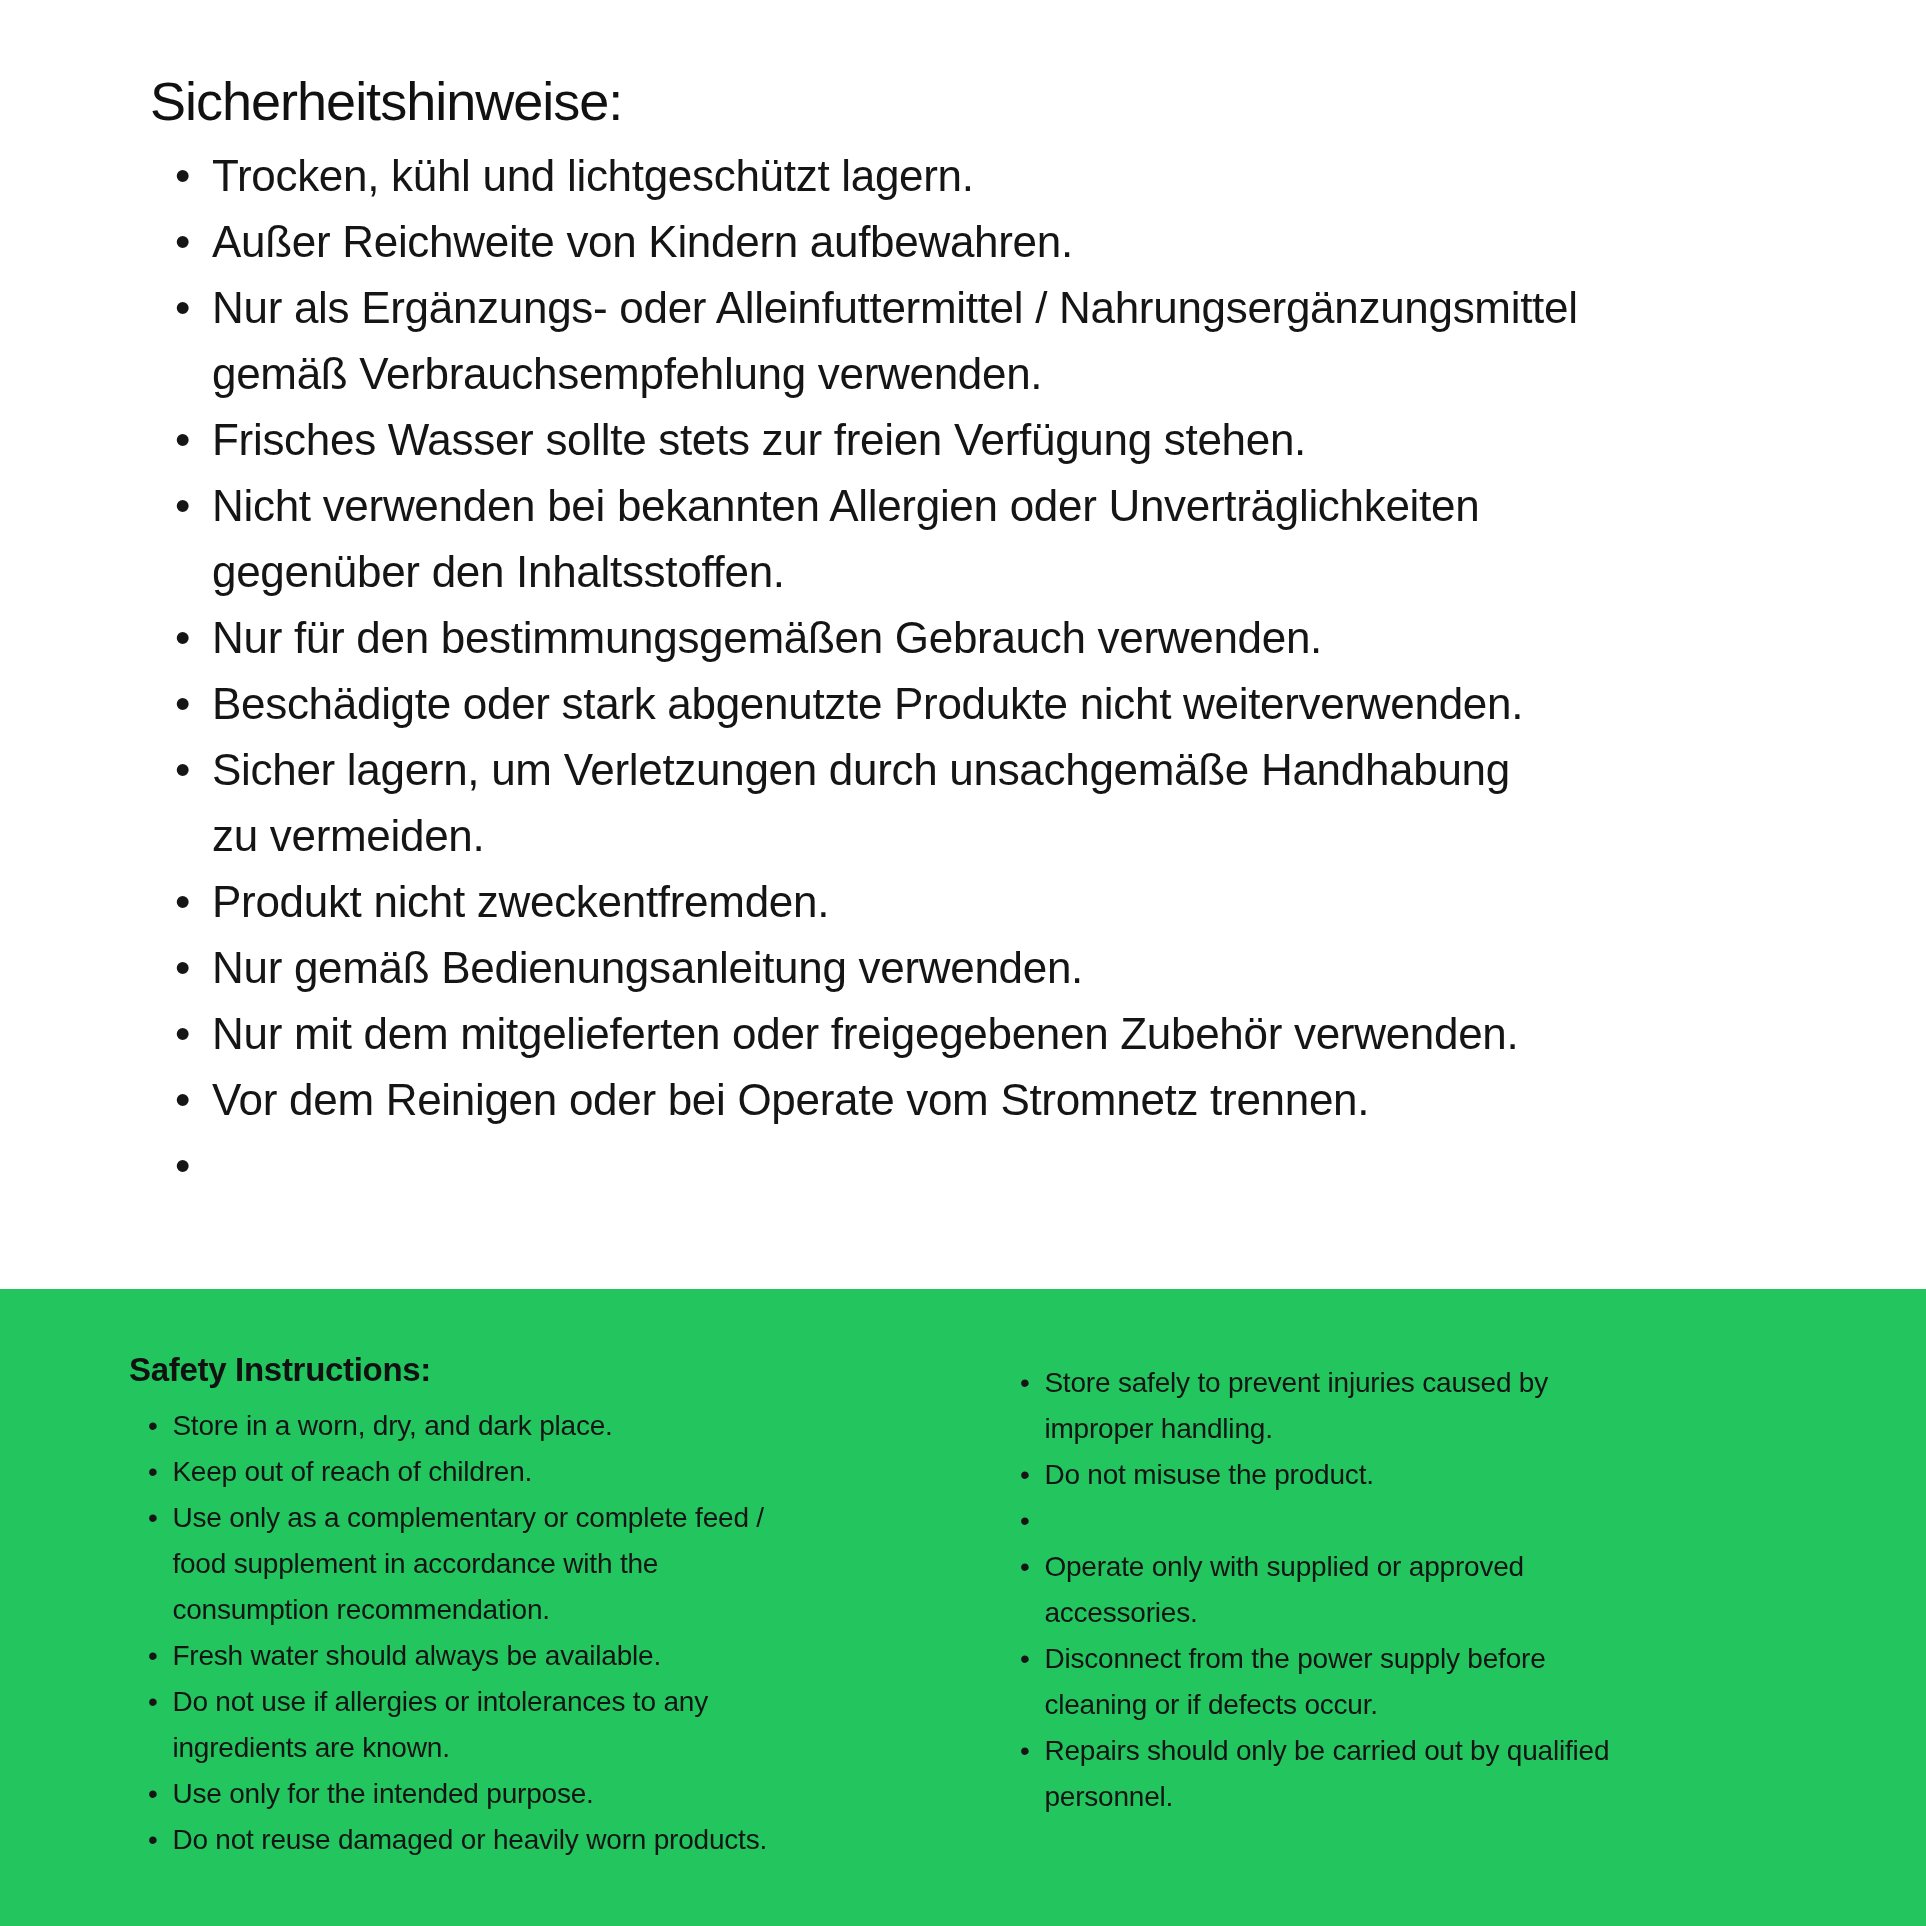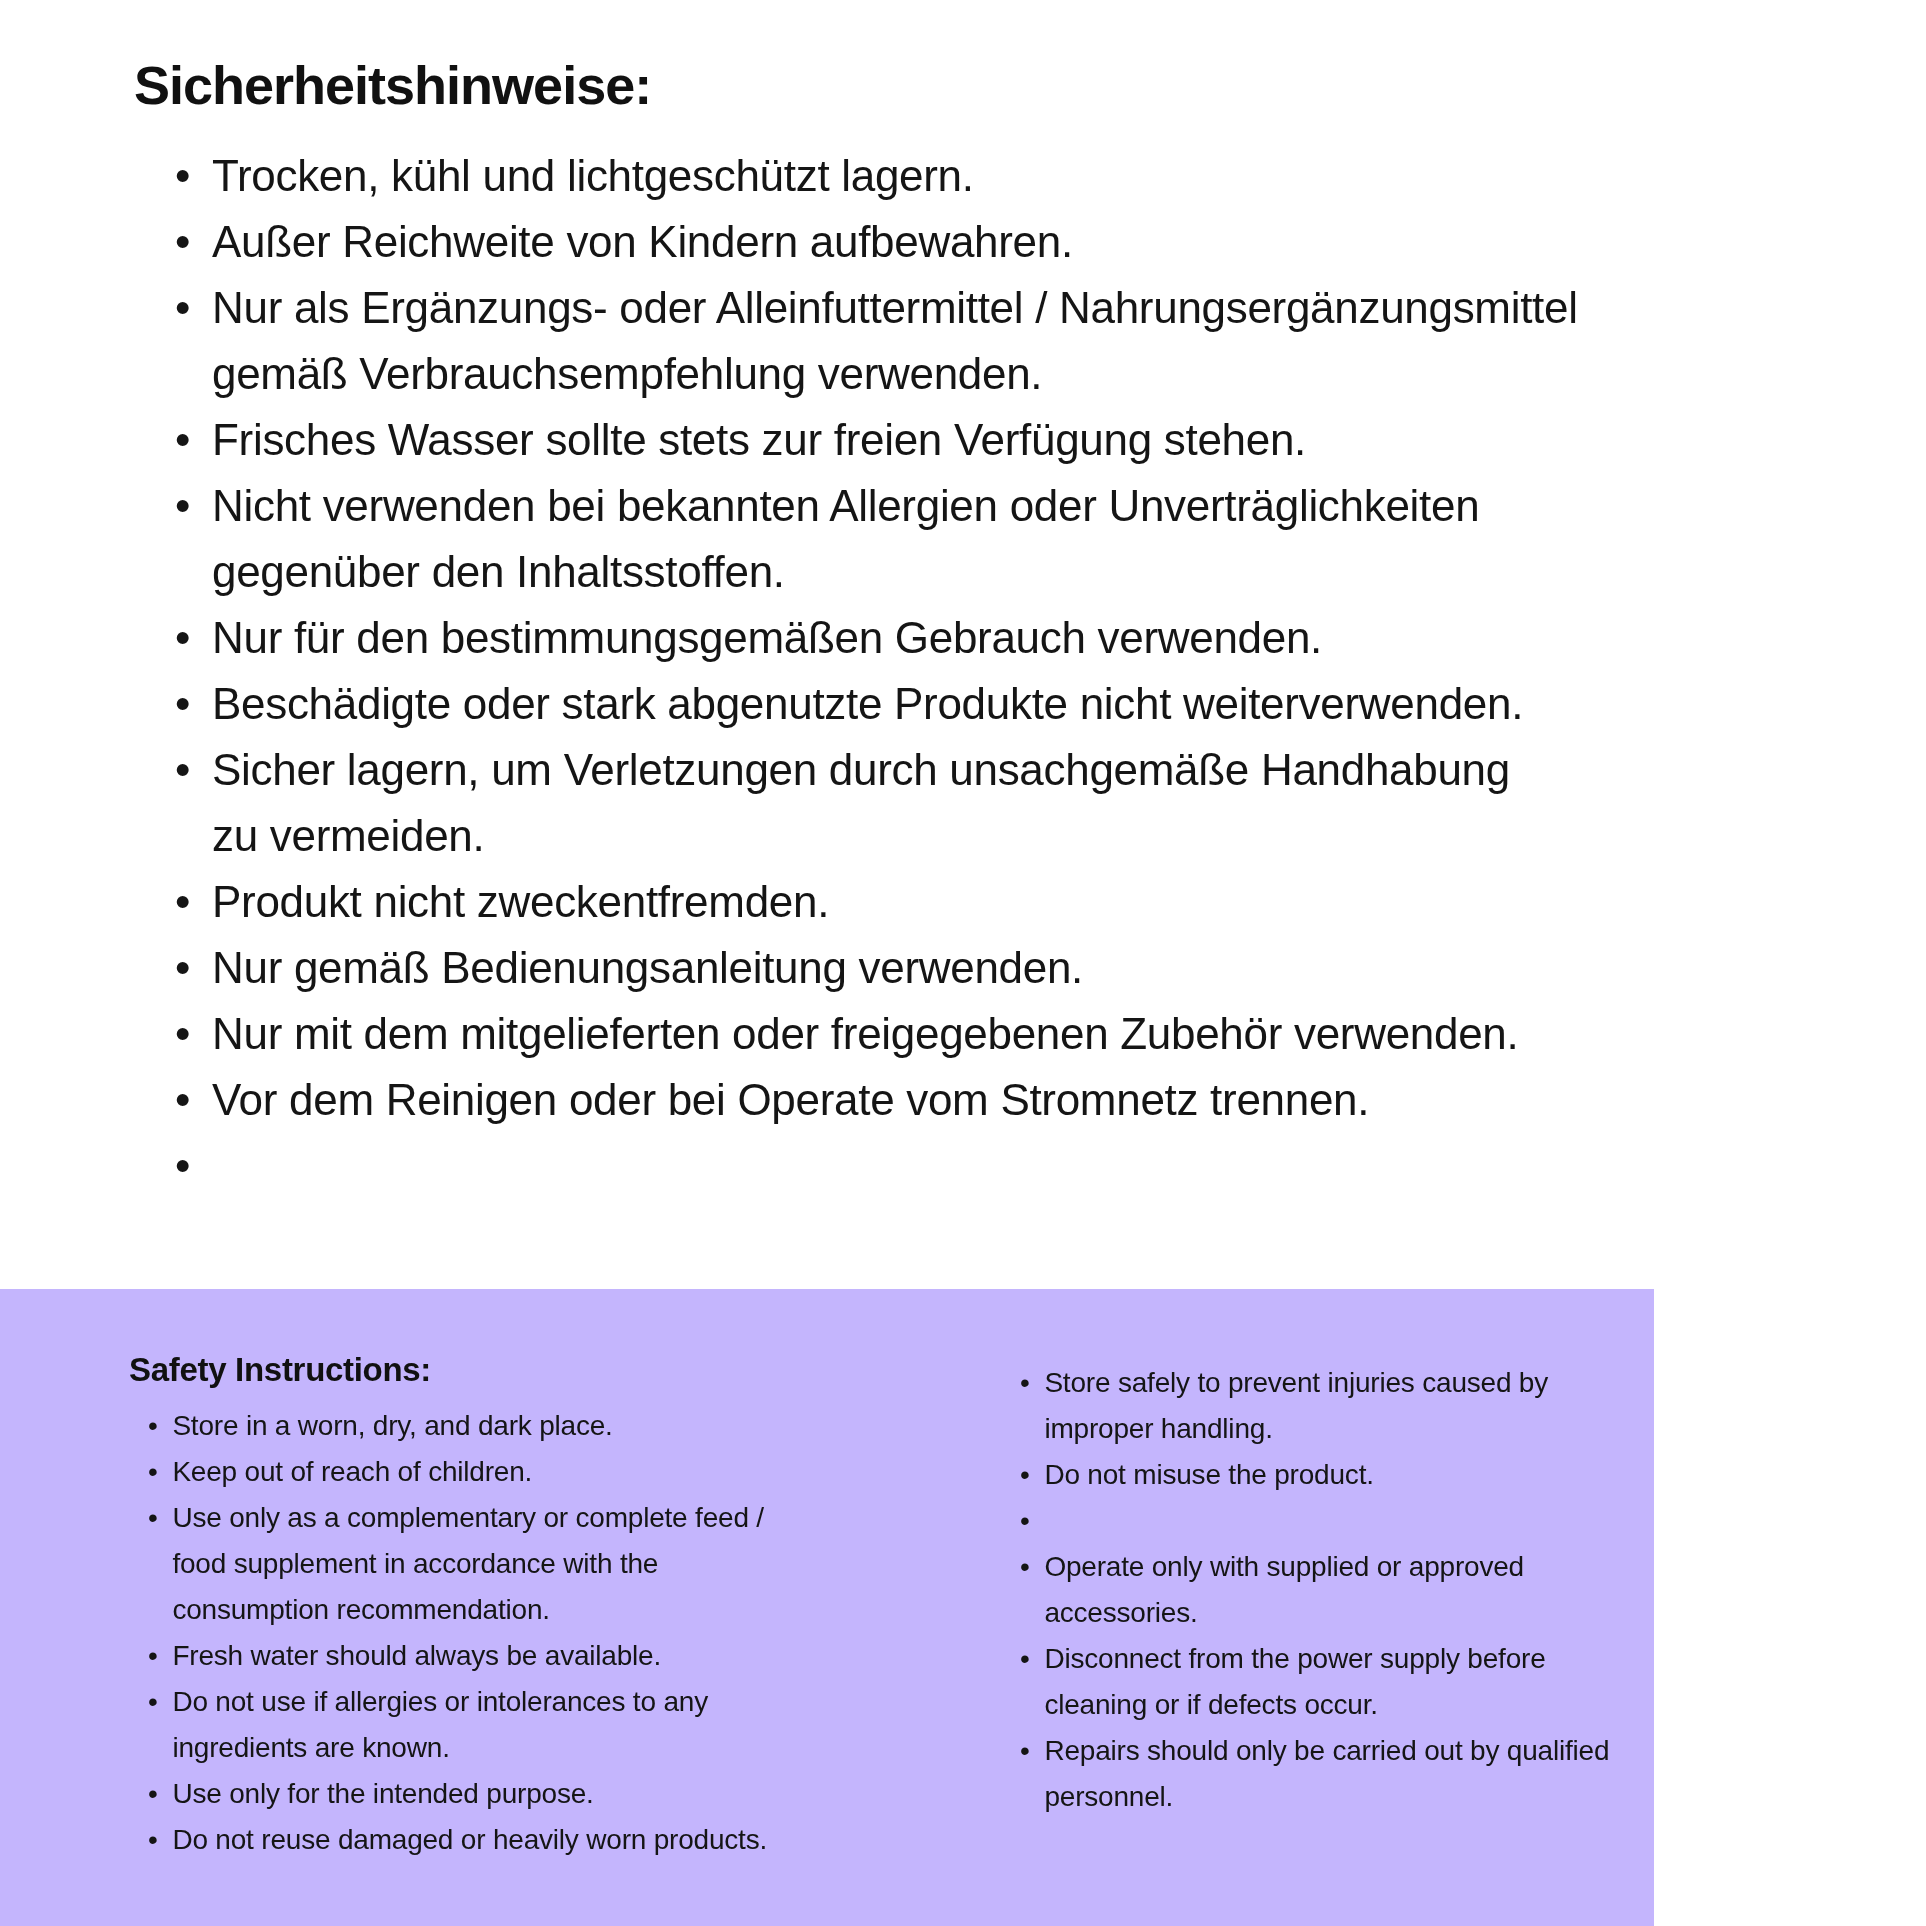--- a/index.html
+++ b/index.html
@@ -18,23 +18,23 @@
   .page {
     position: absolute;
     inset: 0;
   }
 
   
   .de-title {
     position: absolute;
     left: 134px;
     top: 54px;
-    margin: 0;
+    margin: 16px;
     font-size: 54px;
-    font-weight: 700;
+    font-weight: 400;
     letter-spacing: -1px;
     color: #111111;
   }
   .de-list {
     position: absolute;
     left: 175px;
     top: 143px;
     width: 1669px;
     margin: 0;
     padding: 0;
@@ -52,23 +52,23 @@
   }
   .item-text {
     white-space: pre-line;
   }
 
   
   .en-panel {
     position: absolute;
     left: 0;
     top: 1289px;
-    width: 1654px;
+    width: 1926px;
     height: 637px;
-    background: #c4b5fd;
+    background: #22c55e;
   }
   .en-heading {
     position: absolute;
     left: 129px;
     top: 62px;
     margin: 0;
     font-size: 33px;
     font-weight: 700;
     letter-spacing: -0.3px;
     color: #111111;

